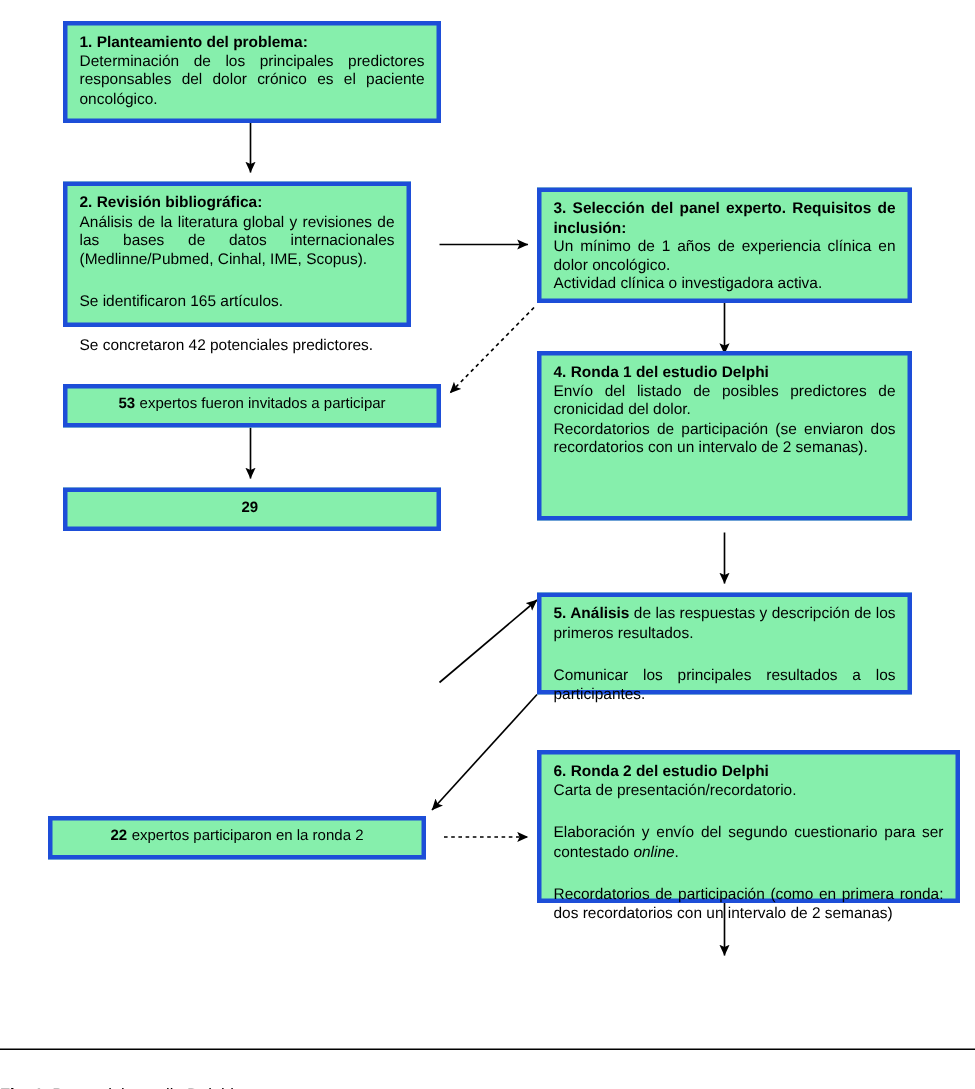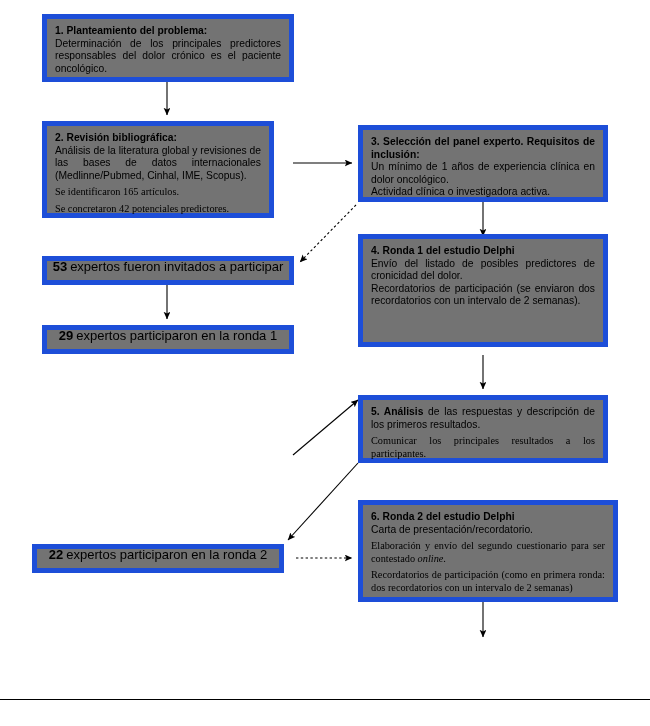--- a/index.html
+++ b/index.html
@@ -12,47 +12,47 @@
     width: 650px;
     height: 726px;
     background: #ffffff;
     font-family: "Liberation Sans", sans-serif;
     color: #000000;
     overflow: hidden;
   }
   .box {
     position: absolute;
     box-sizing: border-box;
-    border: 5px solid #1d4ed8;
-    background: #737373;
+    border: 3px solid #1d4ed8;
+    background: #86efac;
     padding: 6px 8px 7px 8px;
     font-size: 10.3px;
     line-height: 12.6px;
     z-index: 3;
   }
   .box .ttl {
     font-weight: bold;
   }
   .box p {
     margin: 0;
     padding: 0;
   }
   .box p + p.gap {
-    margin-top: 4px;
-    font-family: Liberation Serif, serif;
+    margin-top: 16px;
   }
   .box .it {
     font-style: italic;
   }
   .box.single {
     display: flex;
+    align-items: center;
     justify-content: center;
     padding: 0;
     text-align: center;
-    font-size: 13px;
+    font-size: 10px;
   }
   .box.single .num {
     font-weight: bold;
     margin-right: 3px;
   }
   svg.conn {
     position: absolute;
     left: 0;
     top: 0;
     width: 650px;
@@ -159,36 +159,35 @@
     <p class="ttl">4. Ronda 1 del estudio Delphi</p>
     <p class="just">Envío del listado de posibles predictores de cronicidad del dolor.</p>
     <p class="just">Recordatorios de participación (se enviaron dos recordatorios con un intervalo de 2 semanas).</p>
   </div>
 
   <div class="box" style="left:358px; top:395px; width:250px; height:68px;">
     <p class="just"><span class="ttl">5. Análisis</span><span> de las respuestas y descripción de los primeros resultados.</span></p>
     <p class="gap just">Comunicar los principales resultados a los participantes.</p>
   </div>
 
-  <div class="box" style="left:358px; top:500px; width:260px; height:102px;">
+  <div class="box" style="left:358px; top:500px; width:282px; height:102px;">
     <p class="ttl">6. Ronda 2 del estudio Delphi</p>
     <p>Carta de presentación/recordatorio.</p>
     <p class="gap just"><span>Elaboración y envío del segundo cuestionario para ser contestado </span><span class="it">online</span><span>.</span></p>
     <p class="gap just">Recordatorios de participación (como en primera ronda: dos recordatorios con un intervalo de 2 semanas)</p>
   </div>
 
 
   <div class="box single" style="left:42px; top:256px; width:252px; height:29px;">
     <span class="num">53</span>
       <span>expertos fueron invitados a participar</span>
   </div>
 
   <div class="box single" style="left:42px; top:325px; width:252px; height:29px;">
     <span class="num">29</span>
-      <span>expertos participaron en la ronda 1</span>
   </div>
 
   <div class="box single" style="left:32px; top:544px; width:252px; height:29px;">
     <span class="num">22</span>
       <span>expertos participaron en la ronda 2</span>
   </div>
 
   <div class="caption-rule"></div>
 
   <div class="caption">

